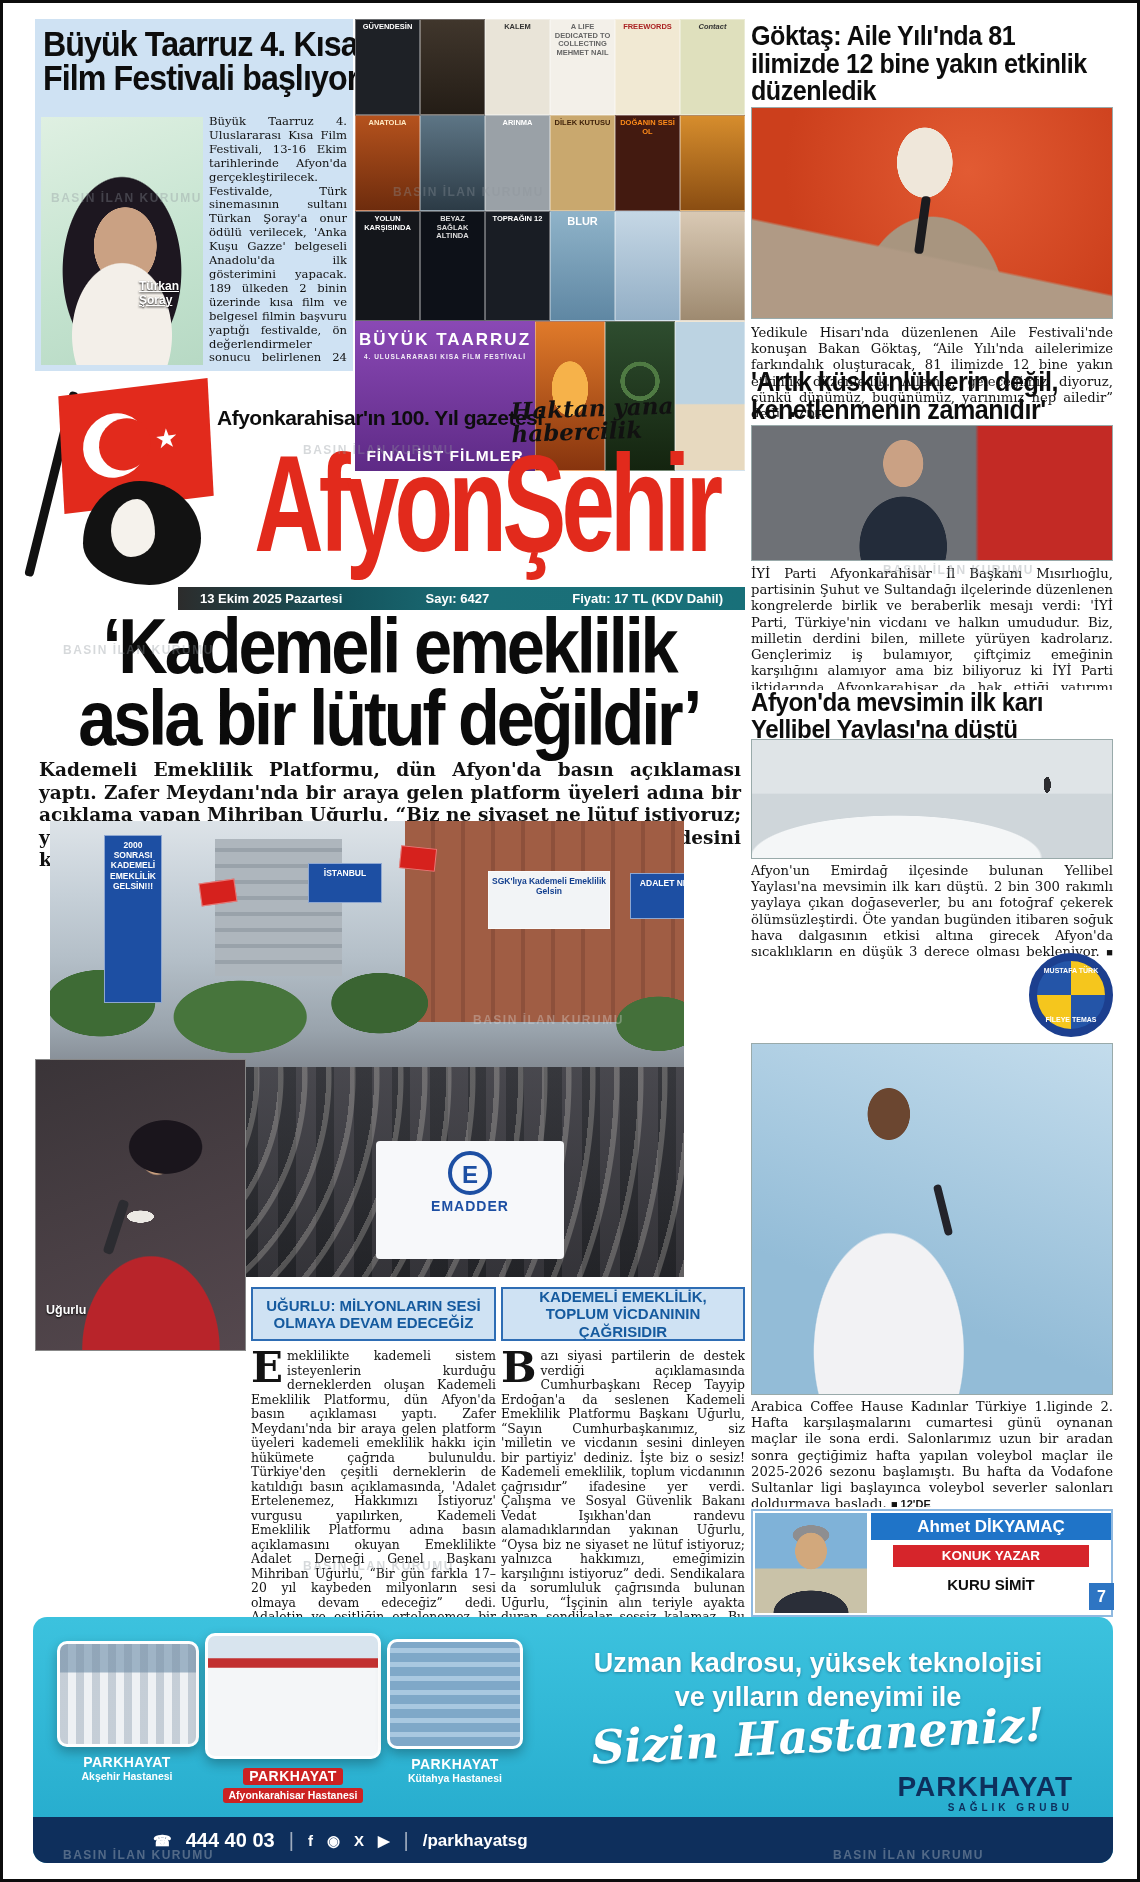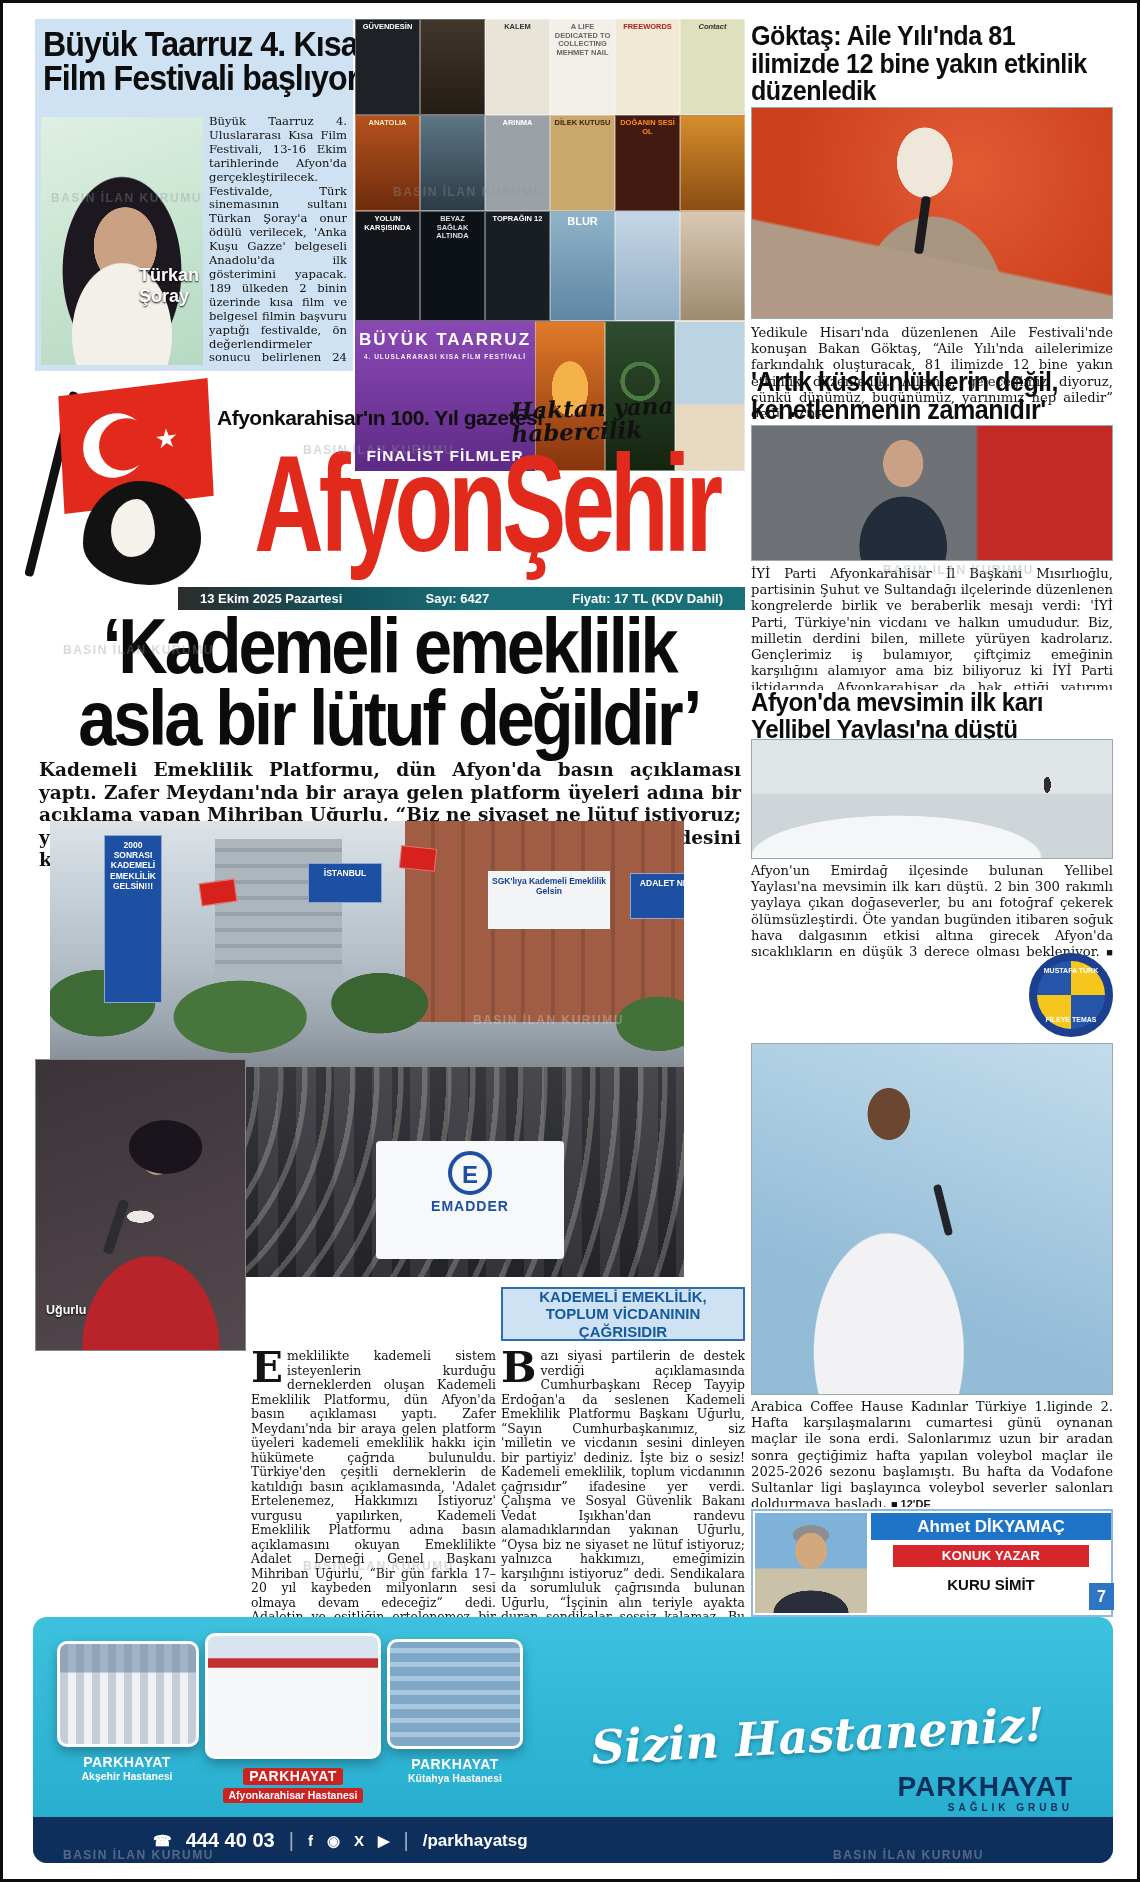--- a/index.html
+++ b/index.html
@@ -18,21 +18,21 @@
   .fest-h { position:absolute; left:8px; top:8px; width:304px; color:#0d0d0d;
             font-weight:900; font-size:35px; line-height:.96; letter-spacing:-1px; }
   .fest-h .cond { display:inline-block; transform:scaleX(.92); transform-origin:left; white-space:nowrap; }
   .fest-photo { position:absolute; left:6px; top:98px; width:162px; height:248px;
       background:
         radial-gradient(90px 130px at 50% 88%, #f3efe9 0 55%, transparent 56%),
         radial-gradient(52px 64px at 52% 52%, #caa183 0 60%, transparent 61%),
         radial-gradient(95px 150px at 50% 62%, #1d1720 0 62%, transparent 63%),
         linear-gradient(160deg,#dff0e2,#c4e3cf 60%,#b7d9c4); }
   .fest-cap { position:absolute; right:6px; bottom:58px; width:58px; color:#fff;
-              font-weight:800; font-size:18px; text-align:left; text-shadow:0 1px 2px #000; }
+              font-weight:800; font-size:12px; text-align:left; text-shadow:0 1px 2px #000;text-decoration:underline; }
   .fest-body { position:absolute; left:174px; top:96px; width:138px; height:250px;
                font-family:"DejaVu Serif",serif; font-size:11.6px; line-height:1.2;
                text-align:justify; color:#111; overflow:hidden; }
   .pref { font-weight:800; font-family:"Liberation Sans",sans-serif; font-size:11px; }
 
   
   .collage { left:352px; top:16px; width:390px; height:452px; background:#101216; }
   .tile { position:absolute; overflow:hidden; display:flex; align-items:flex-start; justify-content:center;
           font:700 7.5px/1.15 "Liberation Sans",sans-serif; text-align:center; padding:3px;
           border:1px solid rgba(255,255,255,.35); }
@@ -376,20 +376,23 @@
     <div class="emadder">
       <div class="ring">E</div>
       <div class="nm">EMADDER</div>
     </div>
   </div>
 
   <div class="ugurlu">
     <div class="ugurlu-cap">Uğurlu</div>
   </div>
 
+  <div class="sect-head" style="left:248px;top:1284px">
+    <span>UĞURLU: MİLYONLARIN SESİ OLMAYA DEVAM EDECEĞİZ</span>
+  </div>
   <div class="sect-body" style="left:248px;top:1346px">
     <p class="dc">Emeklilikte kademeli sistem isteyenlerin kurduğu derneklerden oluşan Kademeli Emeklilik Platformu, dün Afyon'da basın açıklaması yaptı. Zafer Meydanı'nda bir araya gelen platform üyeleri kademeli emeklilik hakkı için hükümete çağrıda bulunuldu. Türkiye'den çeşitli derneklerin de katıldığı basın açıklamasında, 'Adalet Ertelenemez, Hakkımızı İstiyoruz' vurgusu yapılırken, Kademeli Emeklilik Platformu adına basın açıklamasını okuyan Emeklilikte Adalet Derneği Genel Başkanı Mihriban Uğurlu, “Bir gün farkla 17–20 yıl kaybeden milyonların sesi olmaya devam edeceğiz” dedi. Adaletin ve eşitliğin ertelenemez bir toplumsal ihtiyaç olduğuna dikkat çeken Uğurlu, “Aynı işi yapıp aynı primi ödeyen iki kişiden biri 43 yaşında emekli olurken, diğeri 60 yaşına kadar bekliyorsa orada adalet değil, mağduriyet vardır. Bu sistem sürdürülemez” diye konuştu.</p>
   </div>
   <div class="sect-head" style="left:498px;top:1284px;width:244px">
     <span>KADEMELİ EMEKLİLİK, TOPLUM VİCDANININ ÇAĞRISIDIR</span>
   </div>
   <div class="sect-body" style="left:498px;top:1346px;width:244px">
     <p class="dc"><span>Bazı siyasi partilerin de destek verdiği açıklamasında Cumhurbaşkanı Recep Tayyip Erdoğan'a da seslenen Kademeli Emeklilik Platformu Başkanı Uğurlu, “Sayın Cumhurbaşkanımız, siz 'milletin ve vicdanın sesini dinleyen bir partiyiz' dediniz. İşte biz o sesiz! Kademeli emeklilik, toplum vicdanının çağrısıdır” ifadesine yer verdi. Çalışma ve Sosyal Güvenlik Bakanı Vedat Işıkhan'dan randevu alamadıklarından yakınan Uğurlu, “Oysa biz ne siyaset ne lütuf istiyoruz; yalnızca hakkımızı, emeğimizin karşılığını istiyoruz” dedi. Sendikalara da sorumluluk çağrısında bulunan Uğurlu, “İşçinin alın teriyle ayakta duran sendikalar sessiz kalamaz. Bu sessizlik tarih önünde bir vebaldir” diyerek, “Biz bu ülkenin yükü değil, yükünü taşıyanlarız. Artık susmuyoruz. Ne fazlasını isteriz ne eksiğini veririz, sadece adalet isteriz” değerlendirmesinde bulundu.</span>
     </p>
   </div>
@@ -438,20 +441,24 @@
     </div>
     <div class="card c2"></div>
     <div class="cardlabel cl2" style="left:164px;top:150px;width:192px">
       <div class="b1">PARKHAYAT</div>
       <div class="b2">Afyonkarahisar Hastanesi</div>
     </div>
     <div class="card c3"></div>
     <div class="cardlabel" style="left:348px;top:140px;width:148px">
       <div class="b1">PARKHAYAT</div>
       <div class="b2">Kütahya Hastanesi</div>
+    </div>
+    <div class="ad-h">
+      <span>Uzman kadrosu, yüksek teknolojisi</span><br>
+      <span>ve yılların deneyimi ile</span>
     </div>
     <div class="ad-script">Sizin Hastaneniz!</div>
     <div class="ad-brand">
       <div class="p1">PARKHAYAT</div>
       <div class="p2">SAĞLIK GRUBU</div>
     </div>
     <div class="adbar">
       <span class="ic">☎</span>
       <span>444 40 03</span>
       <span class="sep">|</span>

